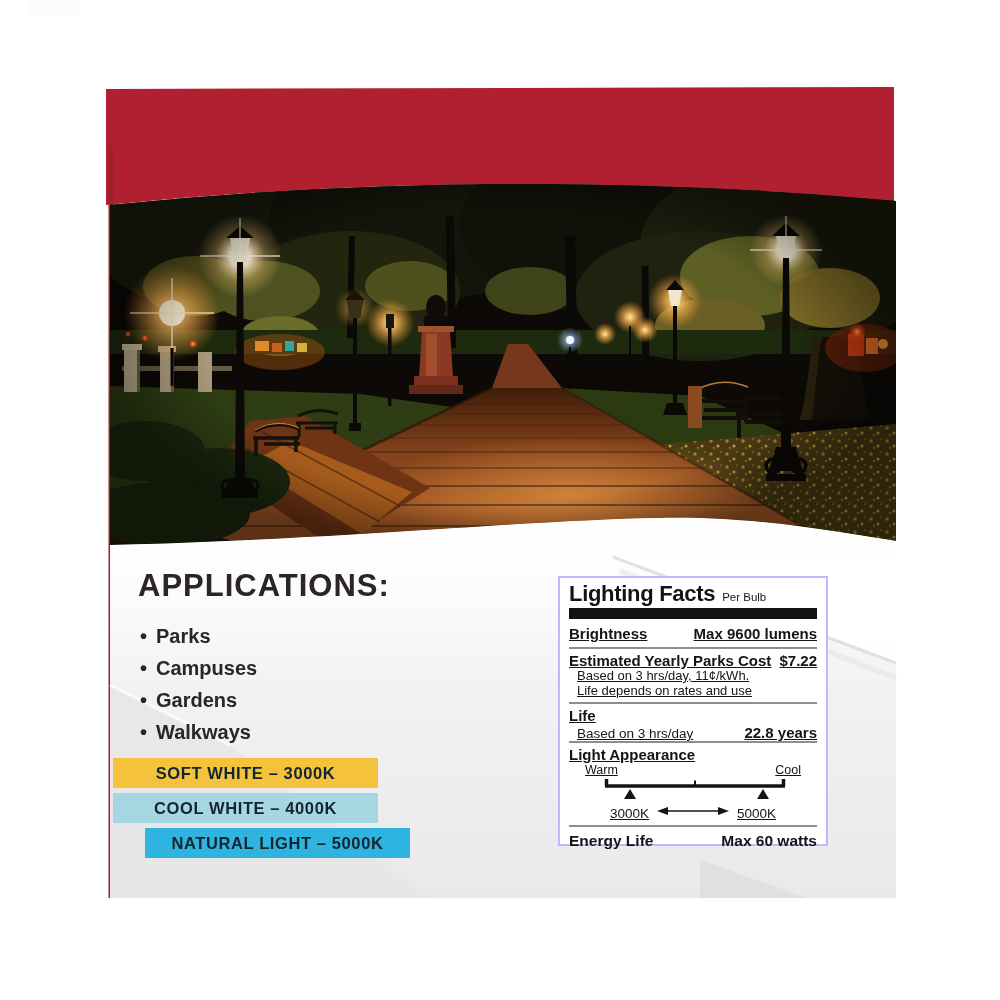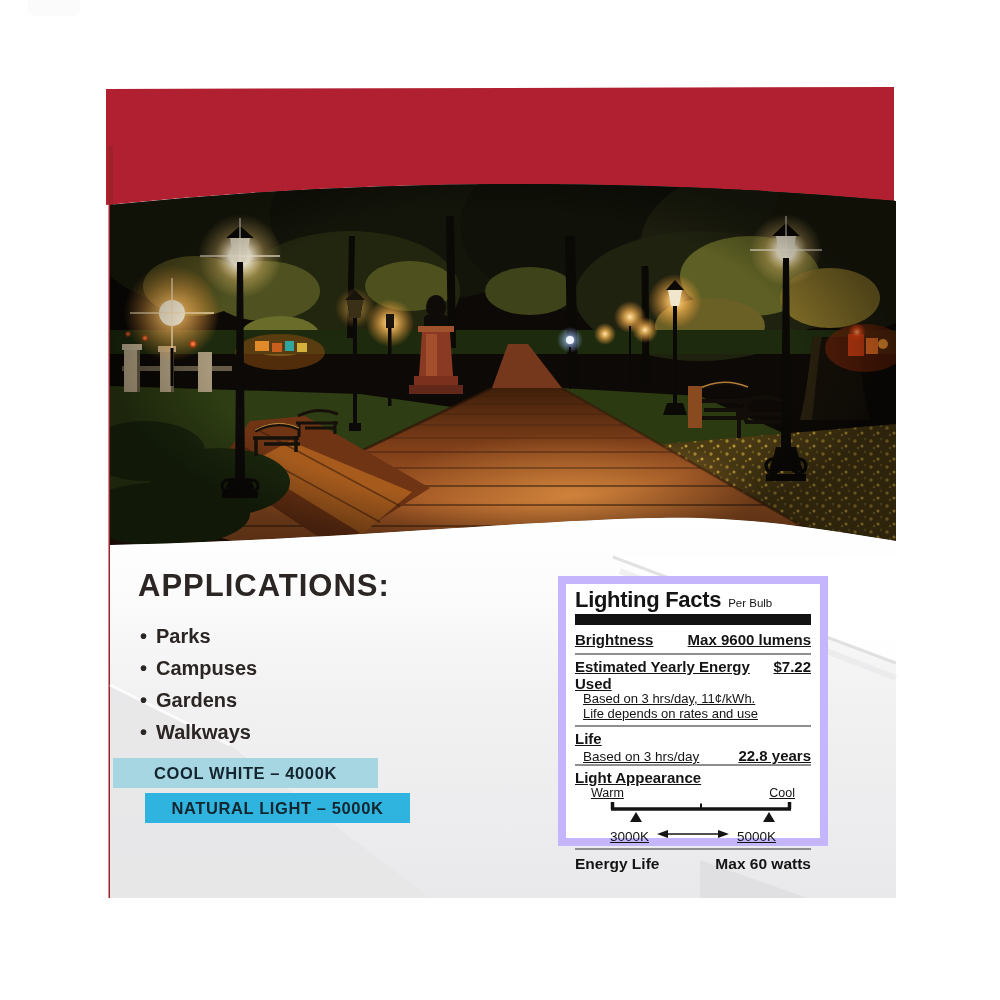--- a/index.html
+++ b/index.html
@@ -20,21 +20,21 @@
   
   .bars{position:absolute;left:13px;top:672px;width:265px;}
   .bar{width:265px;height:30px;margin-bottom:5px;display:flex;align-items:center;justify-content:center;
        font-size:16.5px;font-weight:700;letter-spacing:.6px;color:#13252f;}
   .bar-soft{background:#f5c23c;}
   .bar-cool{background:#a6d6e2;}
   .bar-natural{background:#2fb4df;margin-left:32px;}
 
   
   .facts{position:absolute;left:458px;top:490px;width:270px;height:270px;background:#ffffff;
-         border:8px solid #c4b5fd;box-sizing:border-box;color:#141414;padding:3px 9px 0 9px;}
+         border:2px solid #c4b5fd;box-sizing:border-box;color:#141414;padding:3px 9px 0 9px;}
   .facts .titlerow{display:flex;align-items:baseline;height:26px;}
   .facts .title{font-size:22px;font-weight:700;letter-spacing:-.3px;}
   .facts .subtitle{font-size:11.5px;margin-left:7px;}
   .facts .blackbar{height:11px;background:#121212;margin:1px 0 0 0;}
   .row{display:flex;justify-content:space-between;align-items:baseline;}
   .b{font-weight:700;font-size:15px;}
   .b2{font-weight:700;font-size:15.5px;}
   .sec{border-bottom:2px solid #8e8e8e;text-decoration:underline;}
   .sec-brightness{padding:6px 0 5px 0;}
   .sec-energy{padding:3px 0 4px 0;}
@@ -342,39 +342,40 @@
           <span data-name="application-label">Gardens</span>
           </li>
         <li data-name="list-item">
           <span class="dot" data-name="bullet-icon">•</span>
           <span data-name="application-label">Walkways</span>
           </li>
       </ul>
     </div>
 
     <div class="bars" data-name="color-temperature-bars">
+      <div class="bar bar-soft" data-name="soft-white-bar">SOFT WHITE – 3000K</div>
       <div class="bar bar-cool" data-name="cool-white-bar">COOL WHITE – 4000K</div>
       <div class="bar bar-natural" data-name="natural-light-bar">NATURAL LIGHT – 5000K</div>
     </div>
 
     <div class="facts" data-name="lighting-facts-box">
       <div class="titlerow">
         <span class="title" data-name="lighting-facts-title">Lighting Facts</span>
         <span class="subtitle" data-name="lighting-facts-subtitle">Per Bulb</span>
       </div>
       <div class="blackbar" data-name="divider-bar"></div>
 
       <div class="sec sec-brightness row" data-name="brightness-row">
         <span class="b" data-name="brightness-label">Brightness</span>
         <span class="b" data-name="brightness-value">Max 9600 lumens</span>
       </div>
 
       <div class="sec sec-energy" data-name="energy-cost-section">
         <div class="row">
-          <span class="b" data-name="energy-cost-label">Estimated Yearly Energy Used</span>
+          <span class="b" data-name="energy-cost-label">Estimated Yearly Parks Cost</span>
           <span class="b" data-name="energy-cost-value">$7.22</span>
         </div>
         <div class="note" data-name="energy-cost-note">Based on 3 hrs/day, 11¢/kWh.</div>
         <div class="note" data-name="energy-cost-note">Life depends on rates and use</div>
       </div>
 
       <div class="sec sec-life" data-name="life-section">
         <div class="b" data-name="life-label">Life</div>
         <div class="row">
           <span class="lifebasis" data-name="life-basis">Based on 3 hrs/day</span>

